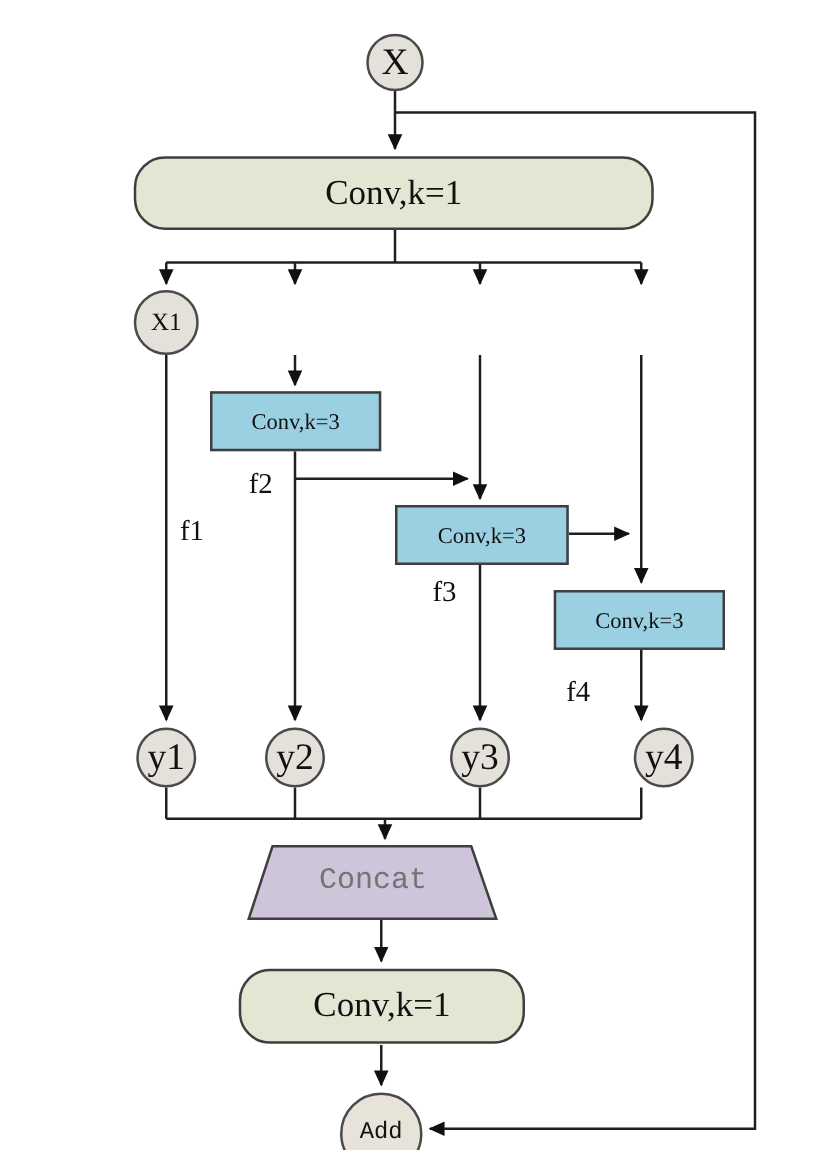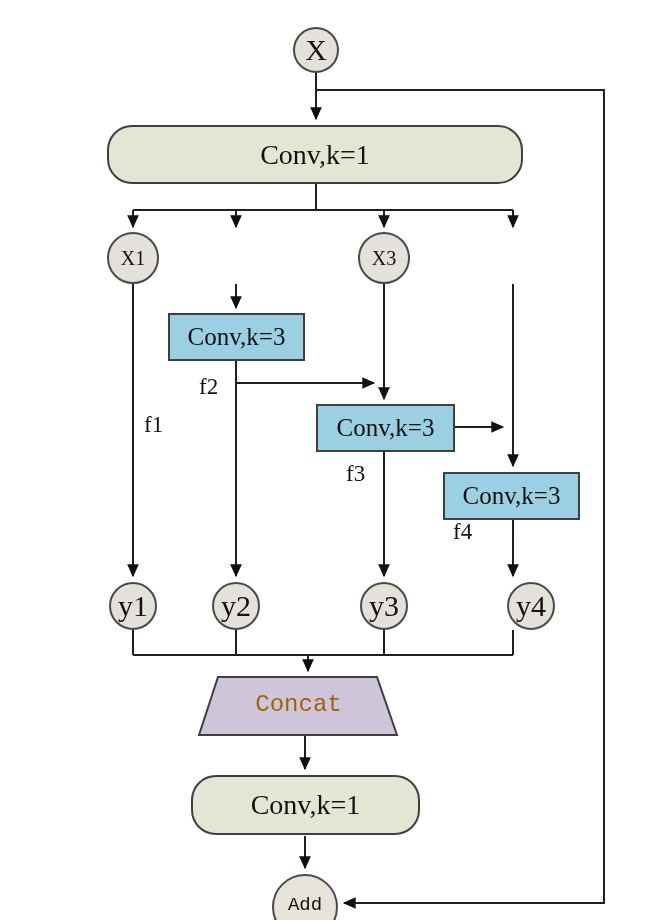--- a/index.html
+++ b/index.html
@@ -60,44 +60,44 @@
   }
   .box-conv1 {
     background: #e4e6d3;
     font-size: 28px;
     border-radius: 25px;
   }
   .box-conv1-top { left: 107px; top: 125px; width: 416px; height: 59px; }
   .box-conv1-bottom { left: 191px; top: 775px; width: 229px; height: 60px; }
   .box-conv3 {
     background: #9ad0e2;
-    font-size: 25px;
+    font-size: 18px;
   }
   .box-conv3-1 { left: 168px; top: 313px; width: 137px; height: 48px; }
   .box-conv3-2 { left: 316px; top: 404px; width: 139px; height: 48px; }
   .box-conv3-3 { left: 443px; top: 472px; width: 137px; height: 48px; }
   .flabel {
     position: absolute;
     z-index: 2;
     font-size: 23px;
     color: #111111;
     font-family: Liberation Serif, serif;
   }
   .flabel-f1 { left: 144px; top: 412px; }
   .flabel-f2 { left: 199px; top: 374px; }
   .flabel-f3 { left: 346px; top: 461px; text-align: right; }
-  .flabel-f4 { left: 453px; top: 519px; }
+  .flabel-f4 { left: 453px; top: 541px; }
   .concat-text {
     position: absolute;
     left: 199px; top: 691px; width: 199px;
     text-align: center;
     z-index: 2;
     font-family: "Liberation Mono", monospace;
     font-size: 24px;
-    color: #a16207;
+    color: #737373;
   }
 </style>
 </head>
 <body>
 
 <div class="canvas">
 
   <svg class="connector-layer" width="657" height="920" viewBox="0 0 657 920" xmlns="http://www.w3.org/2000/svg">
     <defs>
       <marker id="arrow" markerUnits="userSpaceOnUse" markerWidth="14" markerHeight="14" viewBox="0 0 12 12" refX="10" refY="6" orient="auto">
@@ -142,21 +142,20 @@
     </g>
 
     <polygon points="218,677 377,677 397,735 199,735" fill="#cfc5db" stroke="#3f3f3f" stroke-width="2"></polygon>
   </svg>
 
   <div class="node circle circle-x">X</div>
 
   <div class="node box box-conv1 box-conv1-top">Conv,k=1</div>
 
   <div class="node circle circle-split" style="left:107px">X1</div>
-  <div class="node circle circle-split" style="left:358px">X3</div>
 
   <div class="node box box-conv3 box-conv3-1">Conv,k=3</div>
   <div class="node box box-conv3 box-conv3-2">Conv,k=3</div>
   <div class="node box box-conv3 box-conv3-3">Conv,k=3</div>
 
   <div class="flabel flabel-f1">f1</div>
   <div class="flabel flabel-f2">f2</div>
   <div class="flabel flabel-f3">f3</div>
   <div class="flabel flabel-f4">f4</div>
 

